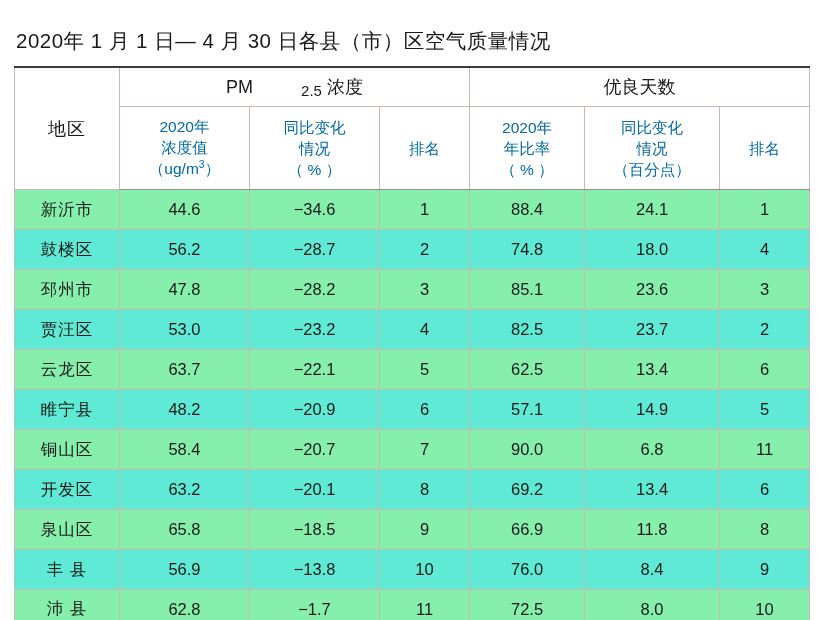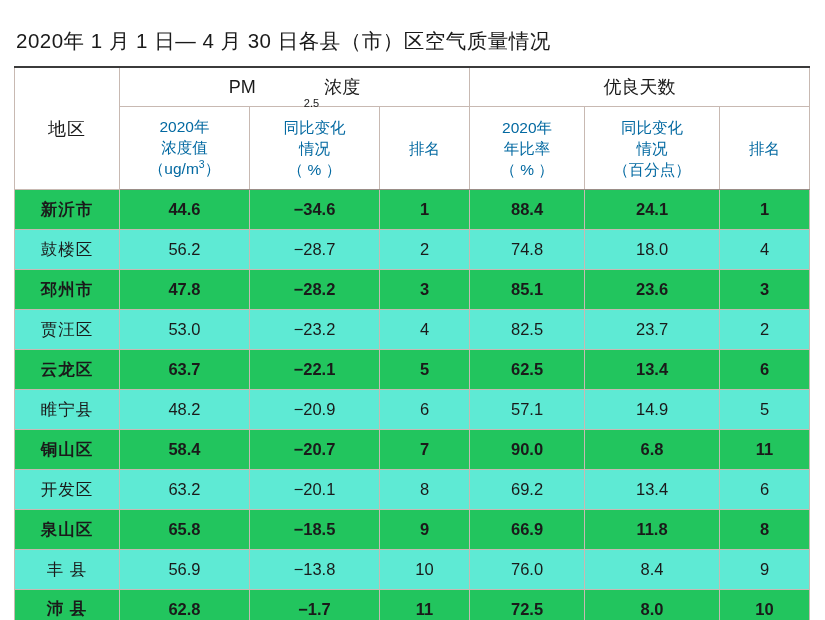--- a/index.html
+++ b/index.html
@@ -66,37 +66,36 @@
     font-size: 18px;
   }
   tbody tr {
     height: 40px;
   }
   tbody td {
     font-size: 16.5px;
     color: #1a1a1a;
   }
   tbody tr.odd td {
-    background: #22c55e;
-    font-weight: bold;
+    background: #86efac;
   }
   tbody tr.even td {
     background: #5eead4;
   }
   thead td {
     background: #ffffff;
   }
   .region-cell {
     letter-spacing: 1px;
   }
   sub {
-    font-size: 11px;
+    font-size: 15px;
     vertical-align: baseline;
     position: relative;
-    top: 14px;
+    top: 3px;
     margin-left: 48px;
   }
   sup {
     font-size: 10.5px;
     vertical-align: baseline;
     position: relative;
     top: -6px;
   }
   .hdr-divider-bottom td {
     border-bottom: 1.5px solid #9a8d87 !important;

